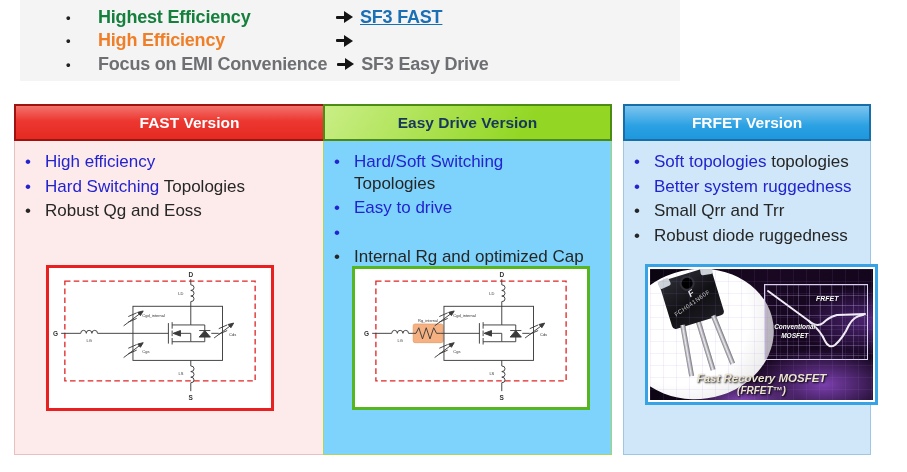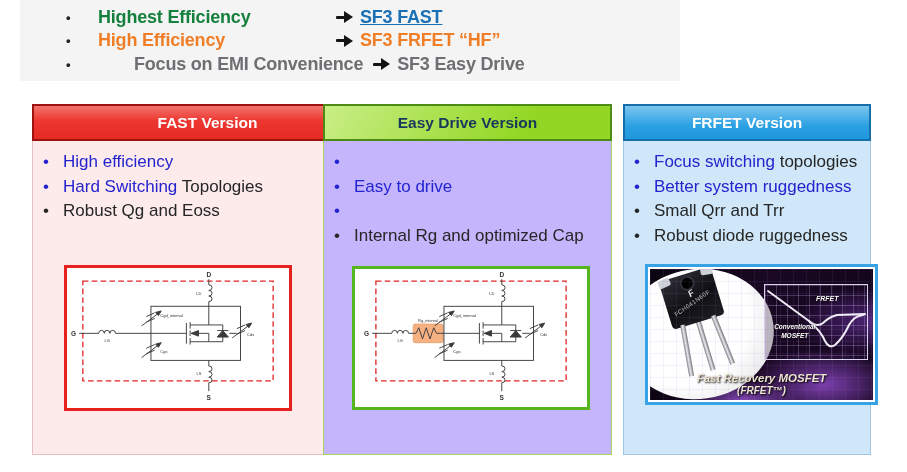--- a/index.html
+++ b/index.html
@@ -17,22 +17,22 @@
   .kp-row{display:flex;align-items:center;font-weight:bold;font-size:18px;letter-spacing:-0.2px}
   .kp-dot{width:32px;color:#222;font-size:13px;flex:none}
   .kp-label{min-width:228px;padding-right:10px}
   .kp-arrow{width:17px;height:13px;position:relative;margin-right:7px;flex:none}
   .kp-arrow::before{content:"";position:absolute;left:0;top:5px;width:9px;height:3.2px;background:#141414;border-radius:1px}
   .kp-arrow::after{content:"";position:absolute;left:8px;top:0.5px;width:0;height:0;
     border-left:9px solid #141414;border-top:6px solid transparent;border-bottom:6px solid transparent}
 
   
   .panel{position:absolute;top:104px;height:351px;box-sizing:border-box}
-  #panel-fast {left:32px;width:351px;background:#fdeaea;border:1px solid #eabfc0}
-  #panel-easy {left:323px;width:289px;background:#c4b5fd;border:1px solid #a7d763}
+  #panel-fast {left:14px;width:351px;background:#fdeaea;border:1px solid #eabfc0}
+  #panel-easy {left:323px;width:289px;background:#7dd3fc;border:1px solid #a7d763}
   #panel-frfet{left:623px;width:248px;background:#cfe7f8;border:1px solid #a0c6e6}
 
   .panel-header{
     height:37px;margin:-1px -1px 0;box-sizing:border-box;position:relative;
     display:flex;align-items:center;justify-content:center;
     font-weight:bold;font-size:15.5px;
   }
   #panel-fast .panel-header{background:linear-gradient(180deg,#f3736d 0%,#ec3730 45%,#e52a22 100%);border:2px solid #9e1310;color:#fff}
   #panel-easy .panel-header{background:linear-gradient(125deg,#c9ee86 0%,#93d724 70%);border:2px solid #4c8c15;color:#17375d}
   #panel-frfet .panel-header{background:linear-gradient(180deg,#7cc5ee 0%,#2ba1e3 60%,#1e97dd 100%);border:2px solid #166fa9;color:#fff}
@@ -111,25 +111,24 @@
     <div class="kp-row">
       <span class="kp-dot">•</span>
       <span class="kp-label" style="color: #15803d;">Highest Efficiency</span>
       <span class="kp-arrow"></span>
       <span class="kp-product" style="color: rgb(27, 111, 181); text-decoration: underline;">SF3 FAST</span>
     </div>
     <div class="kp-row">
       <span class="kp-dot">•</span>
       <span class="kp-label" style="color: rgb(240, 126, 38);">High Efficiency</span>
       <span class="kp-arrow"></span>
-      <span class="kp-product" style="color: rgb(240, 126, 38);">SF3 FRFET “HF”</span>
     </div>
     <div class="kp-row">
       <span class="kp-dot">•</span>
-      <span class="kp-label" style="color: rgb(110, 111, 114); margin-left: 36px;">Focus on EMI Convenience</span>
+      <span class="kp-label" style="color: rgb(110, 111, 114);">Focus on EMI Convenience</span>
       <span class="kp-arrow"></span>
       <span class="kp-product" style="color: rgb(110, 111, 114); text-align: right;">SF3 Easy Drive</span>
     </div>
   </div>
 
 <div class="panel" id="panel-fast">
   <div class="panel-header">FAST Version</div>
   <ul class="bullets">
       <li>
         <span class="b-dot" style="color: rgb(35, 35, 207);">•</span>
@@ -194,20 +193,22 @@
       <text class="tiny" x="193" y="72">Cds</text>
     </svg>
   </div>
 </div>
 
 <div class="panel" id="panel-easy">
   <div class="panel-header">Easy Drive Version</div>
   <ul class="bullets">
       <li>
         <span class="b-dot" style="color: rgb(35, 35, 207);">•</span>
+        <span class="b-text"><span class="hl">Hard/Soft Switching</span><span class="rest">
+Topologies</span></span>
       </li>
       <li>
         <span class="b-dot" style="color: rgb(35, 35, 207);">•</span>
         <span class="b-text"><span class="hl">Easy to drive</span><span class="rest"></span></span>
       </li>
       <li>
         <span class="b-dot" style="color: rgb(35, 35, 207);">•</span>
       </li>
       <li>
         <span class="b-dot" style="color: rgb(38, 38, 38);">•</span>
@@ -263,21 +264,21 @@
       <text class="tiny" x="193" y="72">Cds</text>
     </svg>
   </div>
 </div>
 
 <div class="panel" id="panel-frfet">
   <div class="panel-header">FRFET Version</div>
   <ul class="bullets">
       <li>
         <span class="b-dot" style="color: rgb(35, 35, 207);">•</span>
-        <span class="b-text"><span class="hl">Focus switching</span><span class="rest"> topologies</span></span>
+        <span class="b-text"><span class="hl">Soft topologies</span><span class="rest"> topologies</span></span>
       </li>
       <li>
         <span class="b-dot" style="color: rgb(35, 35, 207);">•</span>
         <span class="b-text"><span class="hl">Better system ruggedness</span><span class="rest"></span></span>
       </li>
       <li>
         <span class="b-dot" style="color: rgb(38, 38, 38);">•</span>
         <span class="b-text"><span class="hl"></span><span class="rest">Small Qrr and Trr</span></span>
       </li>
       <li>

